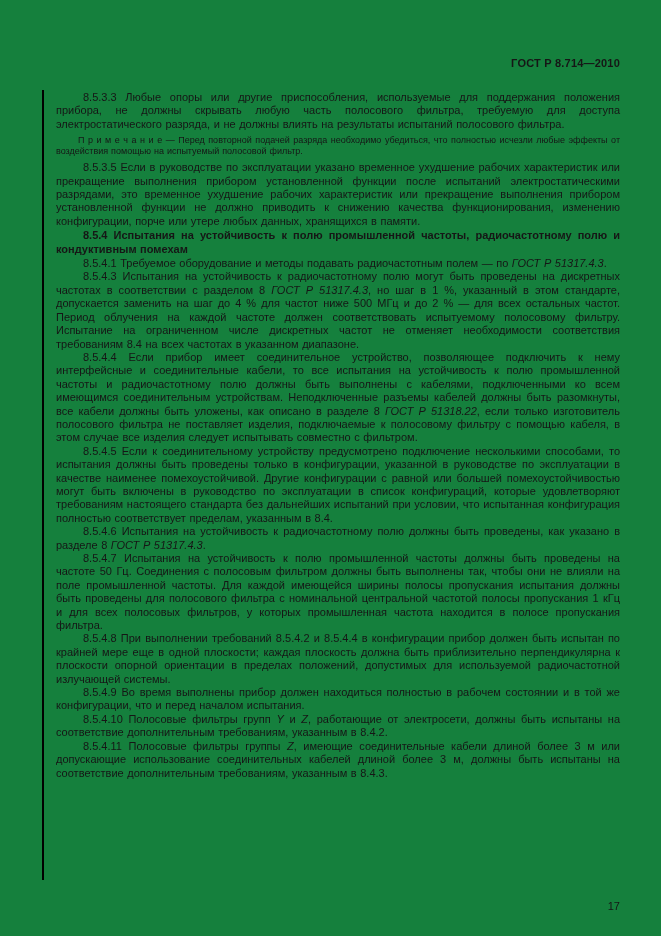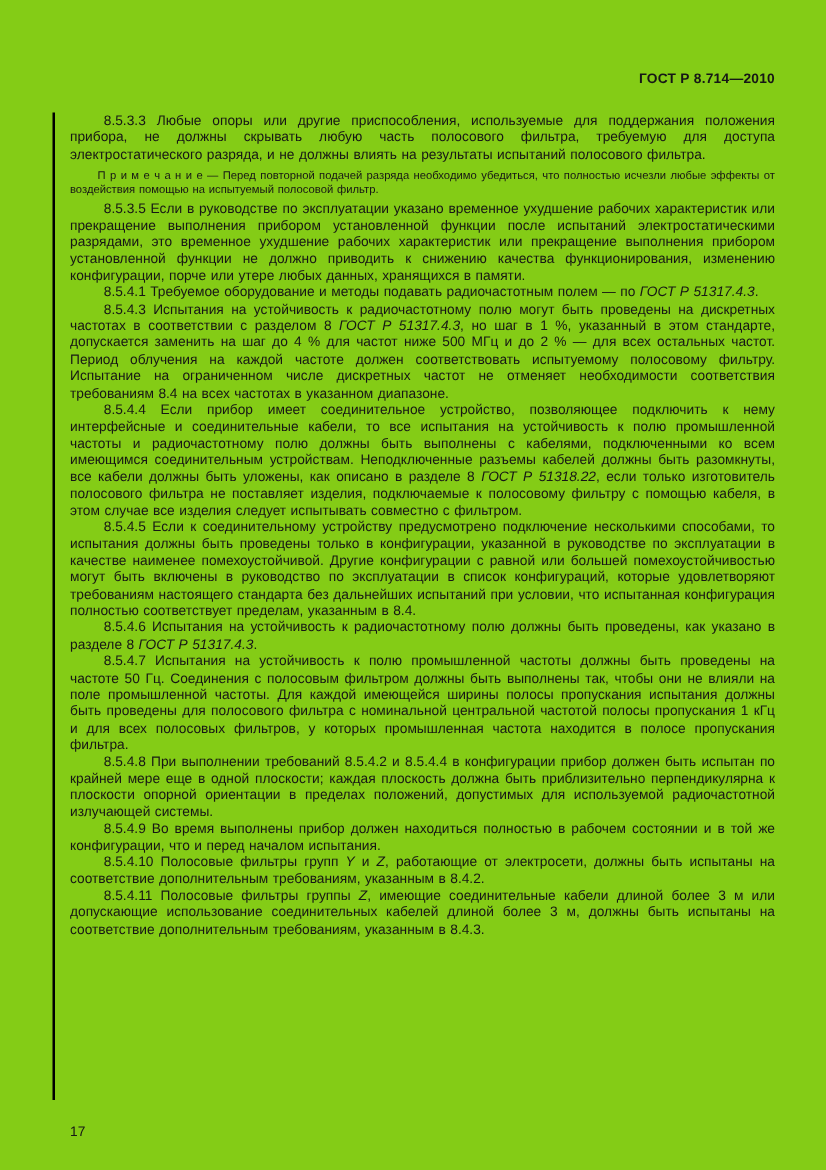--- a/index.html
+++ b/index.html
@@ -4,21 +4,21 @@
 <style>
   html, body {
     margin: 0;
     padding: 0;
     background: #ffffff;
   }
   .page {
     position: relative;
     width: 661px;
     height: 936px;
-    background: #84cc16;
+    background: #15803d;
     font-family: "Liberation Sans", sans-serif;
     color: #161616;
     overflow: hidden;
   }
   .running-head {
     position: absolute;
     top: 57px;
     left: 56px;
     width: 564px;
     text-align: right;
@@ -58,36 +58,37 @@
     line-height: 11px;
     margin-top: 4px;
     margin-bottom: 4px;
     text-indent: 22px;
   }
   .page-number {
     position: absolute;
     bottom: 24px;
     left: 56px;
     width: 564px;
-    text-align: left;
+    text-align: right;
     font-size: 11px;
   }
 </style>
 </head>
 <body>
 
 <div class="page">
   <div class="running-head">ГОСТ Р 8.714—2010</div>
 
   <div class="margin-rule"></div>
 
   <div class="content">
       <p class="body"><span>8.5.3.3 Любые опоры или другие приспособления, используемые для поддержания положения прибора, не должны скрывать любую часть полосового фильтра, требуемую для доступа электростатического разряда, и не должны влиять на результаты испытаний полосового фильтра.</span></p>
       <p class="note"><span>П р и м е ч а н и е — Перед повторной подачей разряда необходимо убедиться, что полностью исчезли любые эффекты от воздействия помощью на испытуемый полосовой фильтр.</span></p>
       <p class="body"><span>8.5.3.5 Если в руководстве по эксплуатации указано временное ухудшение рабочих характеристик или прекращение выполнения прибором установленной функции после испытаний электростатическими разрядами, это временное ухудшение рабочих характеристик или прекращение выполнения прибором установленной функции не должно приводить к снижению качества функционирования, изменению конфигурации, порче или утере любых данных, хранящихся в памяти.</span></p>
+      <p class="heading"><span>8.5.4 Испытания на устойчивость к полю промышленной частоты, радиочастотному полю и кондуктивным помехам</span></p>
       <p class="body"><span>8.5.4.1 Требуемое оборудование и методы подавать радиочастотным полем — по </span><span style="font-style: italic;">ГОСТ Р 51317.4.3</span><span>.</span></p>
       <p class="body"><span>8.5.4.3 Испытания на устойчивость к радиочастотному полю могут быть проведены на дискретных частотах в соответствии с разделом 8 </span><span style="font-style: italic;">ГОСТ Р 51317.4.3</span><span>, но шаг в 1 %, указанный в этом стандарте, допускается заменить на шаг до 4 % для частот ниже 500 МГц и до 2 % — для всех остальных частот. Период облучения на каждой частоте должен соответствовать испытуемому полосовому фильтру. Испытание на ограниченном числе дискретных частот не отменяет необходимости соответствия требованиям 8.4 на всех частотах в указанном диапазоне.</span></p>
       <p class="body"><span>8.5.4.4 Если прибор имеет соединительное устройство, позволяющее подключить к нему интерфейсные и соединительные кабели, то все испытания на устойчивость к полю промышленной частоты и радиочастотному полю должны быть выполнены с кабелями, подключенными ко всем имеющимся соединительным устройствам. Неподключенные разъемы кабелей должны быть разомкнуты, все кабели должны быть уложены, как описано в разделе 8 </span><span style="font-style: italic;">ГОСТ Р 51318.22</span><span>, если только изготовитель полосового фильтра не поставляет изделия, подключаемые к полосовому фильтру с помощью кабеля, в этом случае все изделия следует испытывать совместно с фильтром.</span></p>
       <p class="body"><span>8.5.4.5 Если к соединительному устройству предусмотрено подключение несколькими способами, то испытания должны быть проведены только в конфигурации, указанной в руководстве по эксплуатации в качестве наименее помехоустойчивой. Другие конфигурации с равной или большей помехоустойчивостью могут быть включены в руководство по эксплуатации в список конфигураций, которые удовлетворяют требованиям настоящего стандарта без дальнейших испытаний при условии, что испытанная конфигурация полностью соответствует пределам, указанным в 8.4.</span></p>
       <p class="body"><span>8.5.4.6 Испытания на устойчивость к радиочастотному полю должны быть проведены, как указано в разделе 8 </span><span style="font-style: italic;">ГОСТ Р 51317.4.3</span><span>.</span></p>
       <p class="body"><span>8.5.4.7 Испытания на устойчивость к полю промышленной частоты должны быть проведены на частоте 50 Гц. Соединения с полосовым фильтром должны быть выполнены так, чтобы они не влияли на поле промышленной частоты. Для каждой имеющейся ширины полосы пропускания испытания должны быть проведены для полосового фильтра с номинальной центральной частотой полосы пропускания 1 кГц и для всех полосовых фильтров, у которых промышленная частота находится в полосе пропускания фильтра.</span></p>
       <p class="body"><span>8.5.4.8 При выполнении требований 8.5.4.2 и 8.5.4.4 в конфигурации прибор должен быть испытан по крайней мере еще в одной плоскости; каждая плоскость должна быть приблизительно перпендикулярна к плоскости опорной ориентации в пределах положений, допустимых для используемой радиочастотной излучающей системы.</span></p>
       <p class="body"><span>8.5.4.9 Во время выполнены прибор должен находиться полностью в рабочем состоянии и в той же конфигурации, что и перед началом испытания.</span></p>
       <p class="body"><span>8.5.4.10 Полосовые фильтры групп </span><span style="font-style: italic;">Y</span><span> и </span><span style="font-style: italic;">Z</span><span>, работающие от электросети, должны быть испытаны на соответствие дополнительным требованиям, указанным в 8.4.2.</span></p>
       <p class="body"><span>8.5.4.11 Полосовые фильтры группы </span><span style="font-style: italic;">Z</span><span>, имеющие соединительные кабели длиной более 3 м или допускающие использование соединительных кабелей длиной более 3 м, должны быть испытаны на соответствие дополнительным требованиям, указанным в 8.4.3.</span></p>

